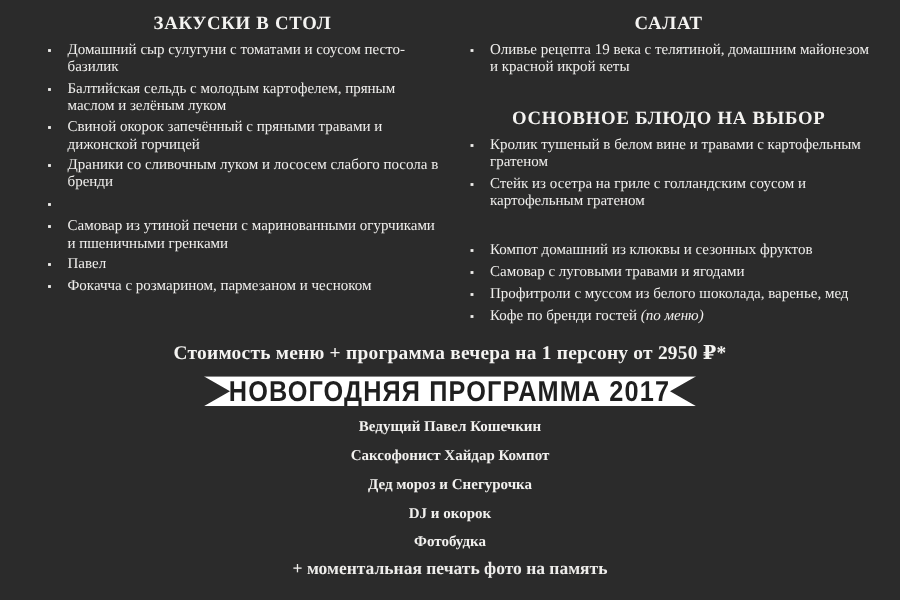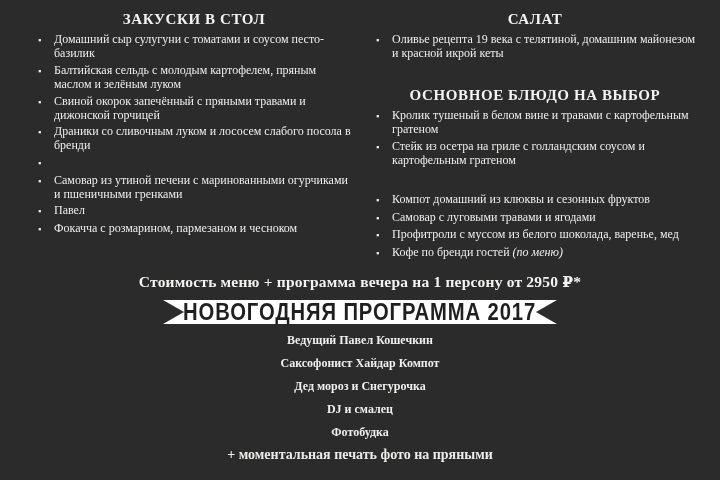--- a/index.html
+++ b/index.html
@@ -199,20 +199,20 @@
     <div class="price-line">Стоимость меню + программа вечера на 1 персону от 2950 ₽*</div>
 
     <div class="ribbon">
       <span class="ribbon-text">НОВОГОДНЯЯ ПРОГРАММА 2017</span>
     </div>
 
     <div class="program">
       <div class="program-line">Ведущий Павел Кошечкин</div>
       <div class="program-line">Саксофонист Хайдар Компот</div>
       <div class="program-line">Дед мороз и Снегурочка</div>
-      <div class="program-line">DJ и смалец</div>
+      <div class="program-line">DJ и окорок</div>
       <div class="program-line">Фотобудка</div>
-      <div class="program-footnote">+ моментальная печать фото на пряными</div>
+      <div class="program-footnote">+ моментальная печать фото на память</div>
     </div>
 
   </div>
 
 </div>
 
 </body></html>

